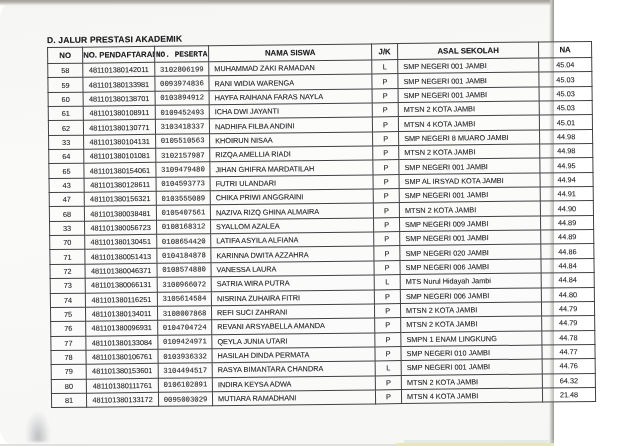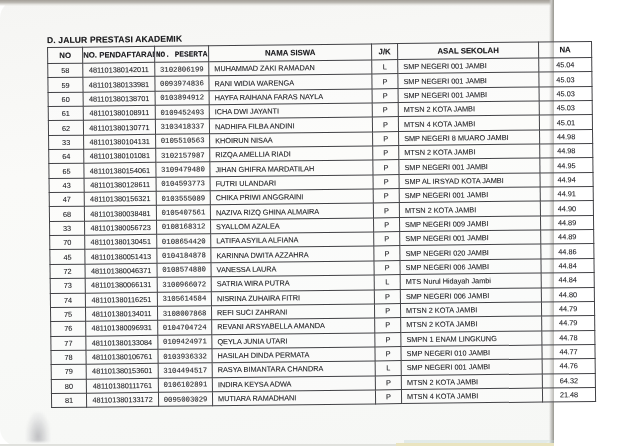--- a/index.html
+++ b/index.html
@@ -234,21 +234,21 @@
           <tr>
             <td class="col-0">70</td>
             <td class="col-1">481101380130451</td>
             <td class="col-2">0108654420</td>
             <td class="col-3">LATIFA ASYILA ALFIANA</td>
             <td class="col-4">P</td>
             <td class="col-5">SMP NEGERI 001 JAMBI</td>
             <td class="col-6">44.89</td>
           </tr>
           <tr>
-            <td class="col-0">45</td>
+            <td class="col-0">71</td>
             <td class="col-1">481101380051413</td>
             <td class="col-2">0104184878</td>
             <td class="col-3">KARINNA DWITA AZZAHRA</td>
             <td class="col-4">P</td>
             <td class="col-5">SMP NEGERI 020 JAMBI</td>
             <td class="col-6">44.86</td>
           </tr>
           <tr>
             <td class="col-0">72</td>
             <td class="col-1">481101380046371</td>

